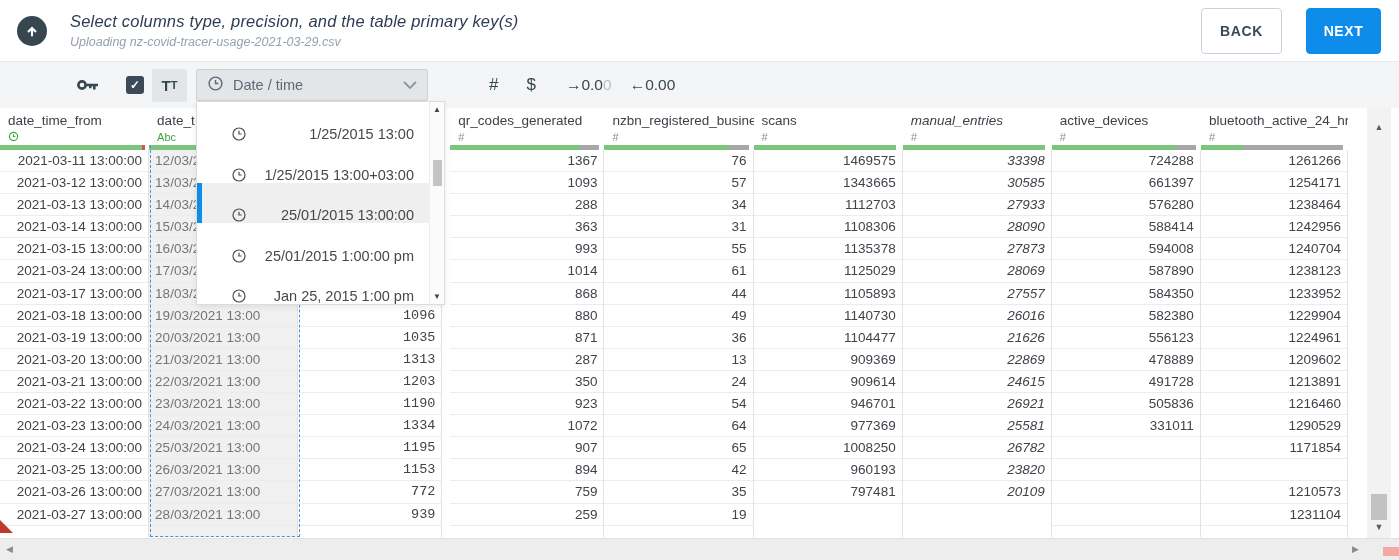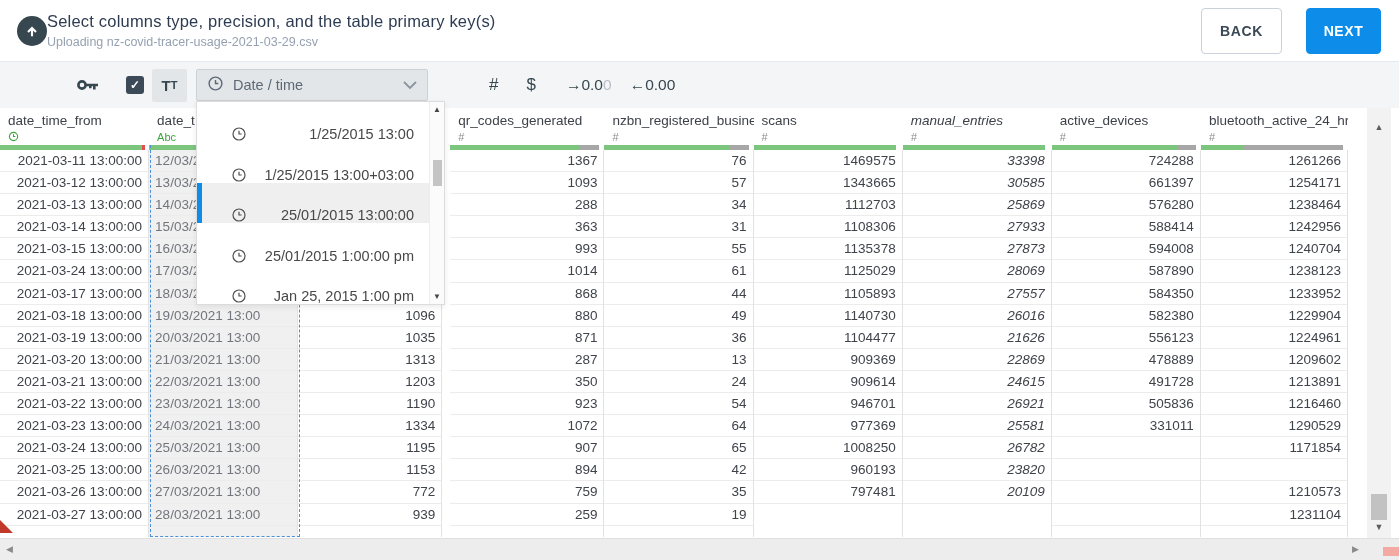--- a/index.html
+++ b/index.html
@@ -9,21 +9,21 @@
   html,body{margin:0;padding:0;}
   body{width:1399px;height:560px;overflow:hidden;background:#fff;
        font-family:"Liberation Sans",sans-serif;}
   .app{position:relative;width:1399px;height:560px;background:#fff;overflow:hidden;}
 
   
   .topbar{position:absolute;top:0;left:0;width:100%;height:62px;background:#fff;
           border-bottom:1px solid #e2ebf3;display:flex;align-items:center;box-sizing:border-box;}
   .upload-badge{width:30px;height:30px;border-radius:50%;background:#37474f;margin-left:17px;
           flex:0 0 auto;display:flex;align-items:center;justify-content:center;}
-  .titles{}
+  .titles{margin-left:23px;font-style:italic;}
   .title{font-size:16.5px;color:#2d3c52;letter-spacing:.2px;}
   .subtitle{font-size:12.5px;color:#95a1b1;margin-top:4px;}
   .topbar-actions{margin-left:auto;margin-right:18px;display:flex;gap:24px;}
   .btn{height:44px;border-radius:4px;font-size:14px;font-weight:bold;letter-spacing:.6px;
        display:flex;align-items:center;justify-content:center;cursor:pointer;
        font-family:"Liberation Sans",sans-serif;}
   .btn-back{width:79px;background:#fff;border:1px solid #c9d1da;color:#3b4856;}
   .btn-next{width:73px;background:var(--blue);border:1px solid var(--blue);color:#fff;}
 
   
@@ -219,21 +219,21 @@
           <div class="cell l">22/03/2021 13:00</div>
           <div class="cell l">23/03/2021 13:00</div>
           <div class="cell l">24/03/2021 13:00</div>
           <div class="cell l">25/03/2021 13:00</div>
           <div class="cell l">26/03/2021 13:00</div>
           <div class="cell l">27/03/2021 13:00</div>
           <div class="cell l">28/03/2021 13:00</div>
           <div class="filler"></div>
         </div>
       </div>
-      <div class="col" style="width: 145px;">
+      <div class="col" style="width: 145px; font-family: Liberation Mono, monospace;">
         <div class="col-head">
           <div class="col-name"></div>
           <div class="col-type type-gray"></div>
         </div>
         <div class="col-bar">
           <div class="seg" style="width: 98.5%; background: rgb(124, 197, 124);"></div>
         </div>
         <div class="col-body">
           <div class="cell r"></div>
           <div class="cell r"></div>
@@ -347,22 +347,22 @@
         <div class="col-head">
           <div class="col-name">manual_entries</div>
           <div class="col-type type-gray">#</div>
         </div>
         <div class="col-bar">
           <div class="seg" style="width: 97%; background: rgb(124, 197, 124);"></div>
         </div>
         <div class="col-body">
           <div class="cell r">33398</div>
           <div class="cell r">30585</div>
-          <div class="cell r">25869</div>
           <div class="cell r">27933</div>
+          <div class="cell r">28090</div>
           <div class="cell r">27873</div>
           <div class="cell r">28069</div>
           <div class="cell r">27557</div>
           <div class="cell r">26016</div>
           <div class="cell r">21626</div>
           <div class="cell r">22869</div>
           <div class="cell r">24615</div>
           <div class="cell r">26921</div>
           <div class="cell r">25581</div>
           <div class="cell r">26782</div>

